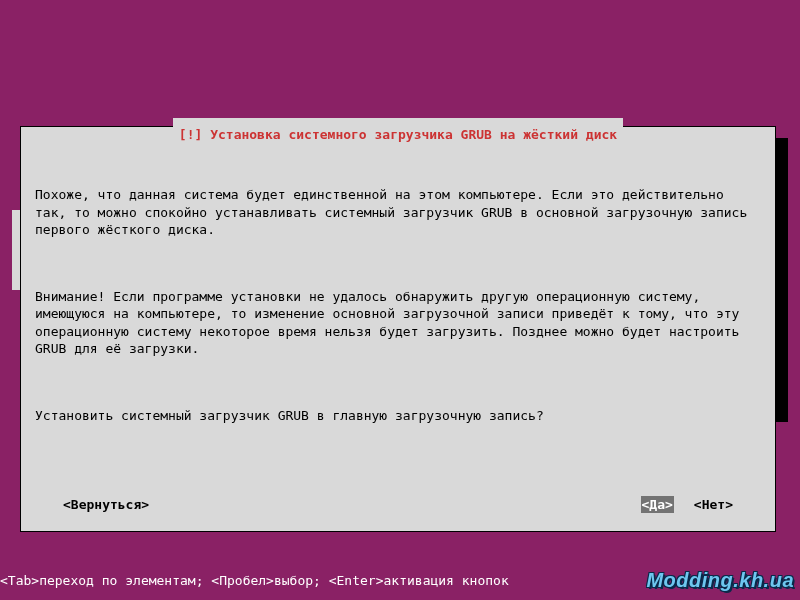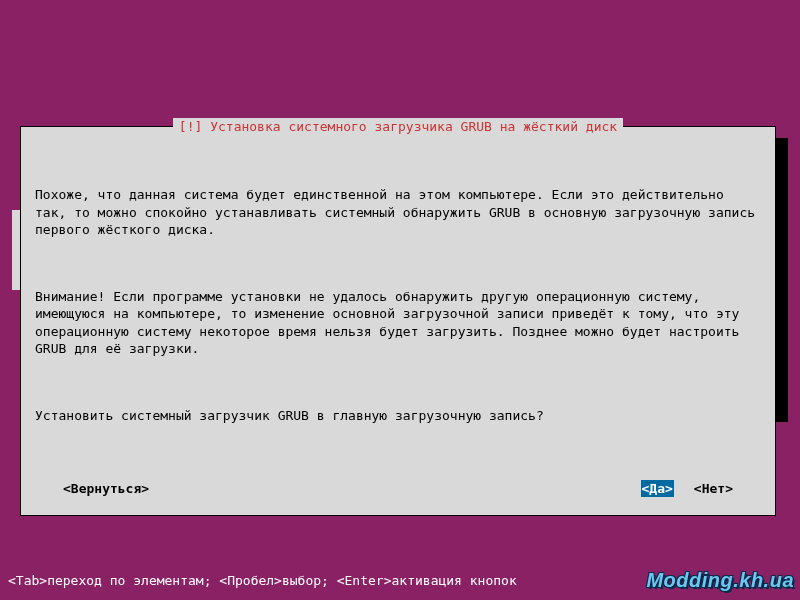--- a/index.html
+++ b/index.html
@@ -34,55 +34,55 @@
   .dialog-title-wrap {
     position: absolute;
     top: -9px;
     left: 0;
     right: 0;
     text-align: center;
   }
   .dialog-title {
     display: inline-block;
     background: #d9d9d9;
-    padding: 0 6px;
+    padding: 8px 6px;
     color: #c33;
-    font-weight: normal;
+    font-weight: bold;
   }
   .dialog-body {
     margin-top: 10px;
     color: #000;
     white-space: pre-wrap;
   }
   .dialog-body p { margin-bottom: 14px; }
-  .dialog-body p:last-child { margin-bottom: 0; }
+  .dialog-body p:last-child { margin-bottom: 16px; }
   .dialog-buttons {
     margin-top: 20px;
     display: flex;
     align-items: center;
     padding: 0 28px 0 28px;
     font-weight: bold;
   }
   .btn {
     color: #000;
     cursor: pointer;
   }
   .btn-right-group {
     margin-left: auto;
     display: flex;
     gap: 20px;
   }
   .btn-selected {
-    background: #0369a1;
+    background: #737373;
     color: #fff;
     padding: 0 1px;
   }
   .footer {
     position: absolute;
-    left: 8px;
+    left: 0;
     bottom: 10px;
     color: #fff;
     font-size: 13px;
     padding-left: 0;
   }
   .watermark {
     position: absolute;
     right: 6px;
     bottom: 6px;
     font-family: Liberation Sans, sans-serif;
@@ -112,21 +112,21 @@
 
 <div class="bg-panel-left"></div>
 
 <div class="dialog-shadow"></div>
 
 <div class="dialog">
   <div class="dialog-title-wrap">
     <span class="dialog-title">[!] Установка системного загрузчика GRUB на жёсткий диск</span>
   </div>
   <div class="dialog-body">
-    <p>Похоже, что данная система будет единственной на этом компьютере. Если это действительно так, то можно спокойно устанавливать системный обнаружить GRUB в основную загрузочную запись первого жёсткого диска.</p>
+    <p>Похоже, что данная система будет единственной на этом компьютере. Если это действительно так, то можно спокойно устанавливать системный загрузчик GRUB в основной загрузочную запись первого жёсткого диска.</p>
     <p>Внимание! Если программе установки не удалось обнаружить другую операционную систему, имеющуюся на компьютере, то изменение основной загрузочной записи приведёт к тому, что эту операционную систему некоторое время нельзя будет загрузить. Позднее можно будет настроить GRUB для её загрузки.</p>
     <p>Установить системный загрузчик GRUB в главную загрузочную запись?</p>
   </div>
   <div class="dialog-buttons">
     <span class="btn">&lt;Вернуться&gt;</span>
     <span class="btn-right-group">
       <span class="btn btn-selected">&lt;Да&gt;</span>
       <span class="btn">&lt;Нет&gt;</span>
     </span>
   </div>

